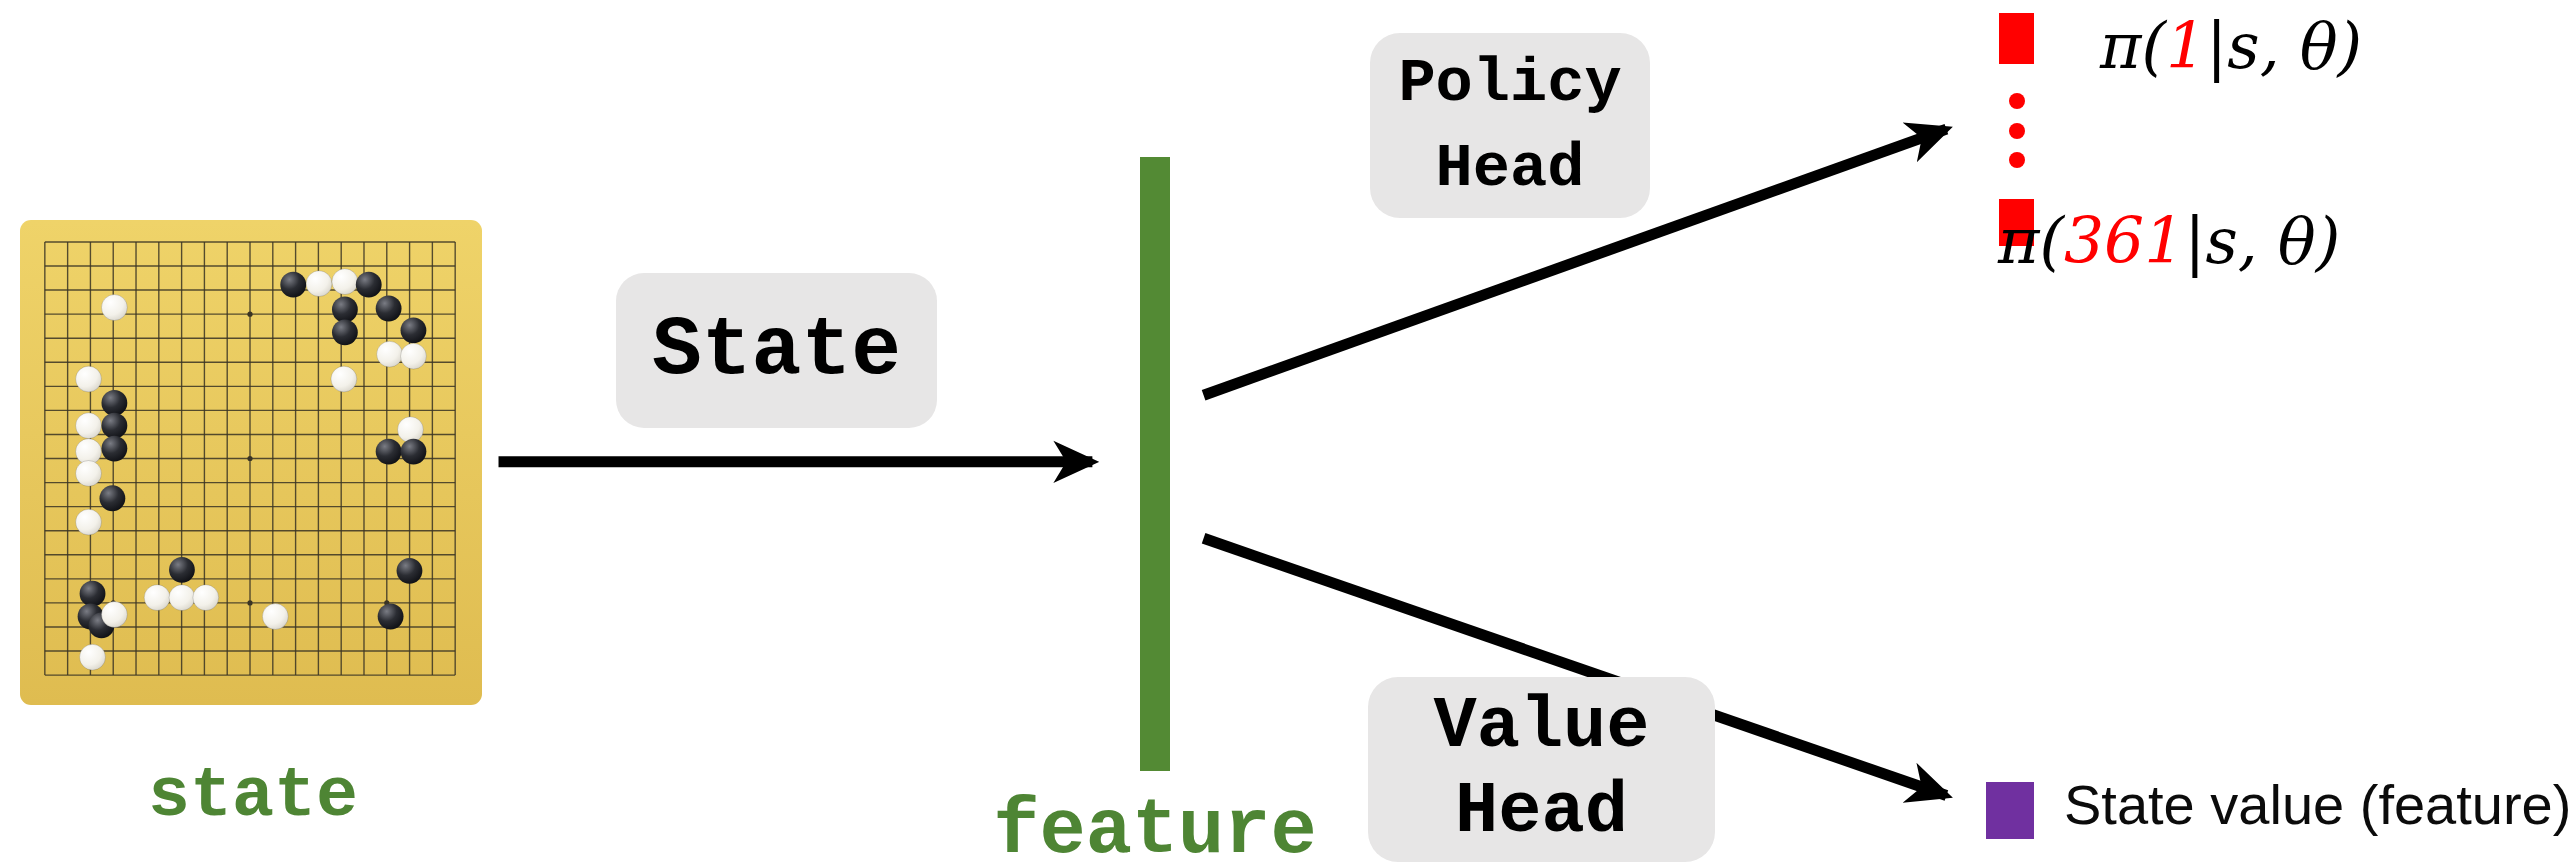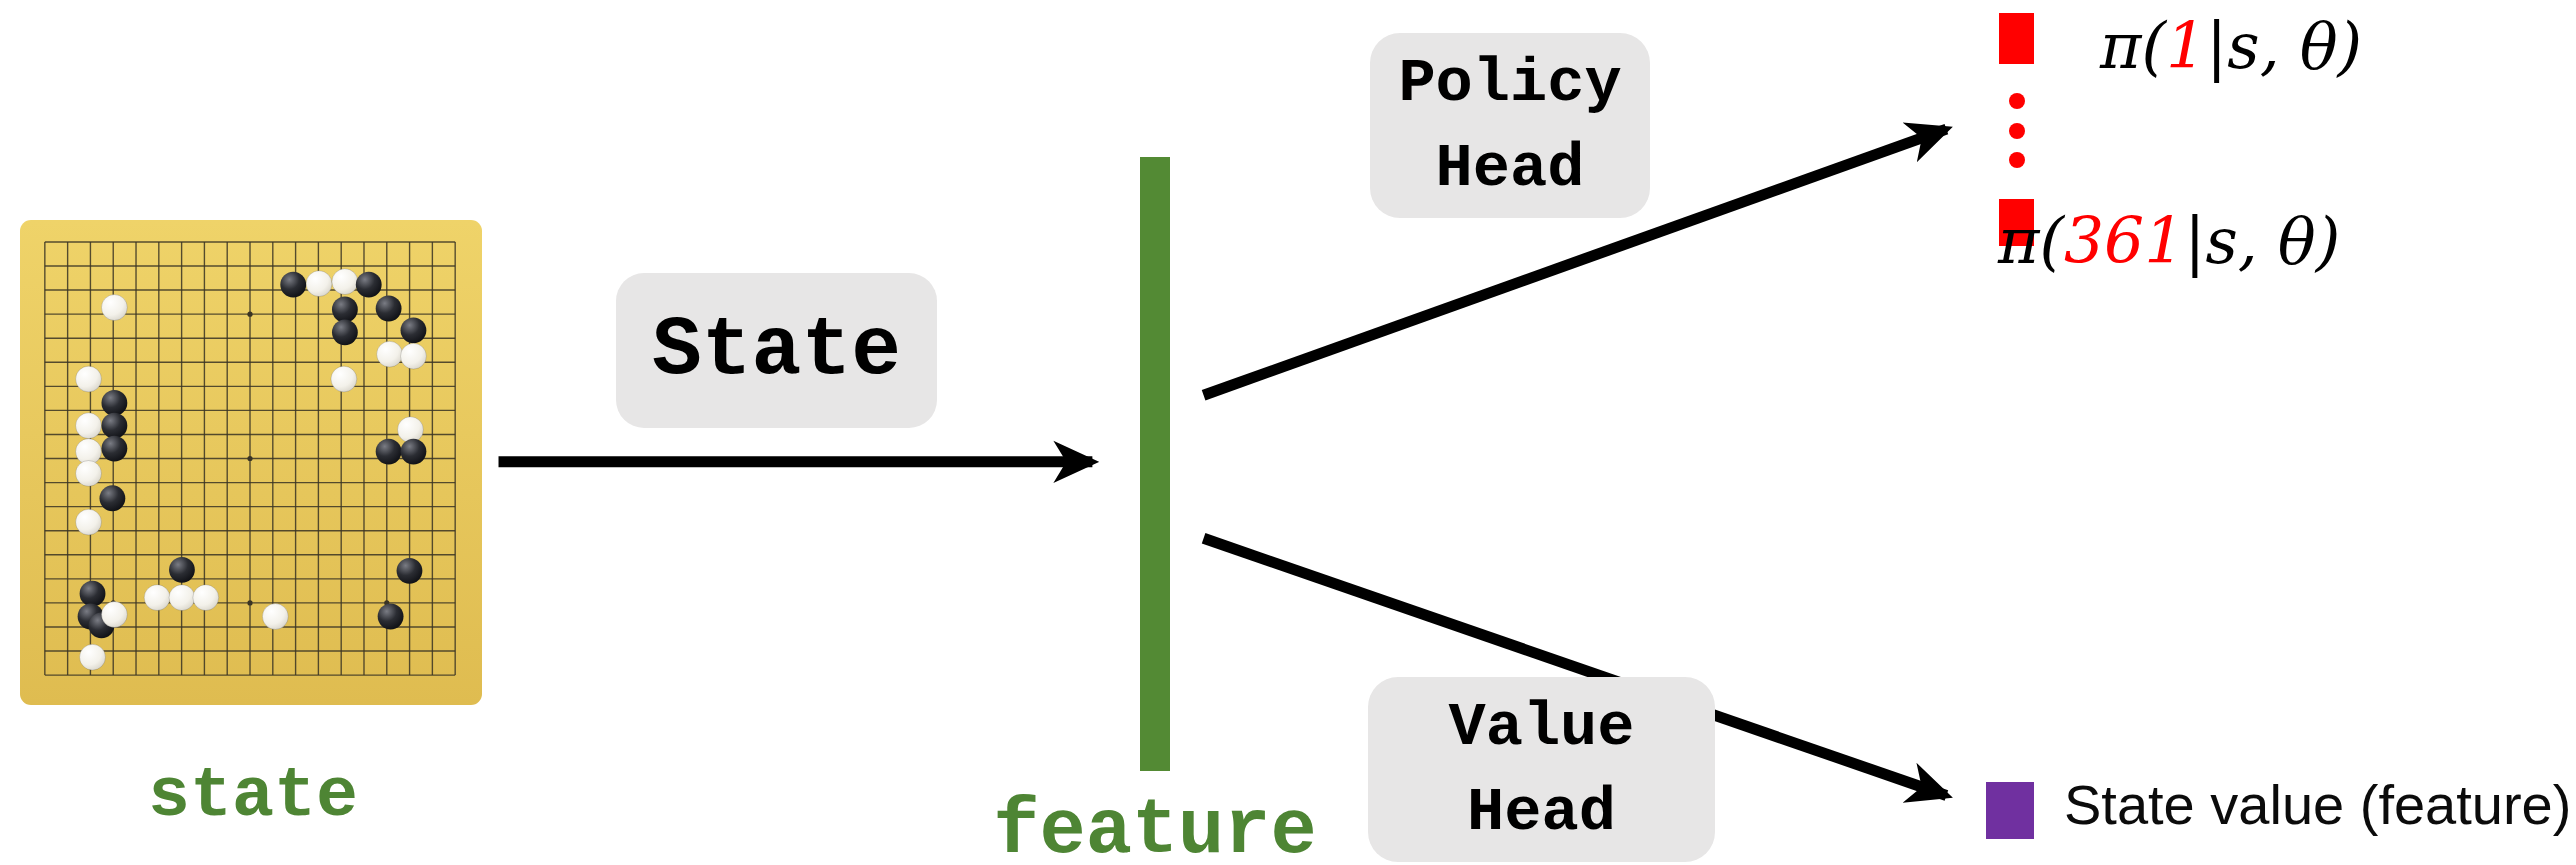--- a/index.html
+++ b/index.html
@@ -9,21 +9,21 @@
   .arrows{position:absolute;left:0;top:0;z-index:1;}
   
   .board{position:absolute;left:20px;top:220px;width:462px;height:485px;z-index:2;}
   .board svg{display:block;}
   
   .gbox{position:absolute;background:var(--box-gray,#E7E6E6);border-radius:30px;z-index:2;
         display:flex;flex-direction:column;align-items:center;justify-content:center;
         font-family:"Liberation Mono","DejaVu Sans Mono",monospace;font-weight:bold;color:#000;}
   .conv-box{left:616px;top:273px;width:321px;height:155px;border-radius:28px;font-size:83px;}
   .policy-box{left:1370px;top:33px;width:280px;height:185px;font-size:62px;line-height:85px;}
-  .value-box{left:1368px;top:677px;width:347px;height:185px;font-size:62px;line-height:85px;}
+  .value-box{left:1368px;top:677px;width:347px;height:185px;font-size:72px;line-height:85px;}
   
   .feature-bar{position:absolute;left:1140px;top:157px;width:30px;height:614px;
                background:var(--bar-green,#538A34);z-index:2;}
   
   .code-label{position:absolute;font-family:"Liberation Mono","DejaVu Sans Mono",monospace;
               font-weight:bold;color:var(--green,#4E8534);z-index:3;white-space:nowrap;}
   .state-label{left:253px;top:757px;font-size:70px;transform:translateX(-50%);}
   .feature-label{left:1155px;top:788px;font-size:77px;transform:translateX(-50%);}
   
   .sq{position:absolute;z-index:3;}

